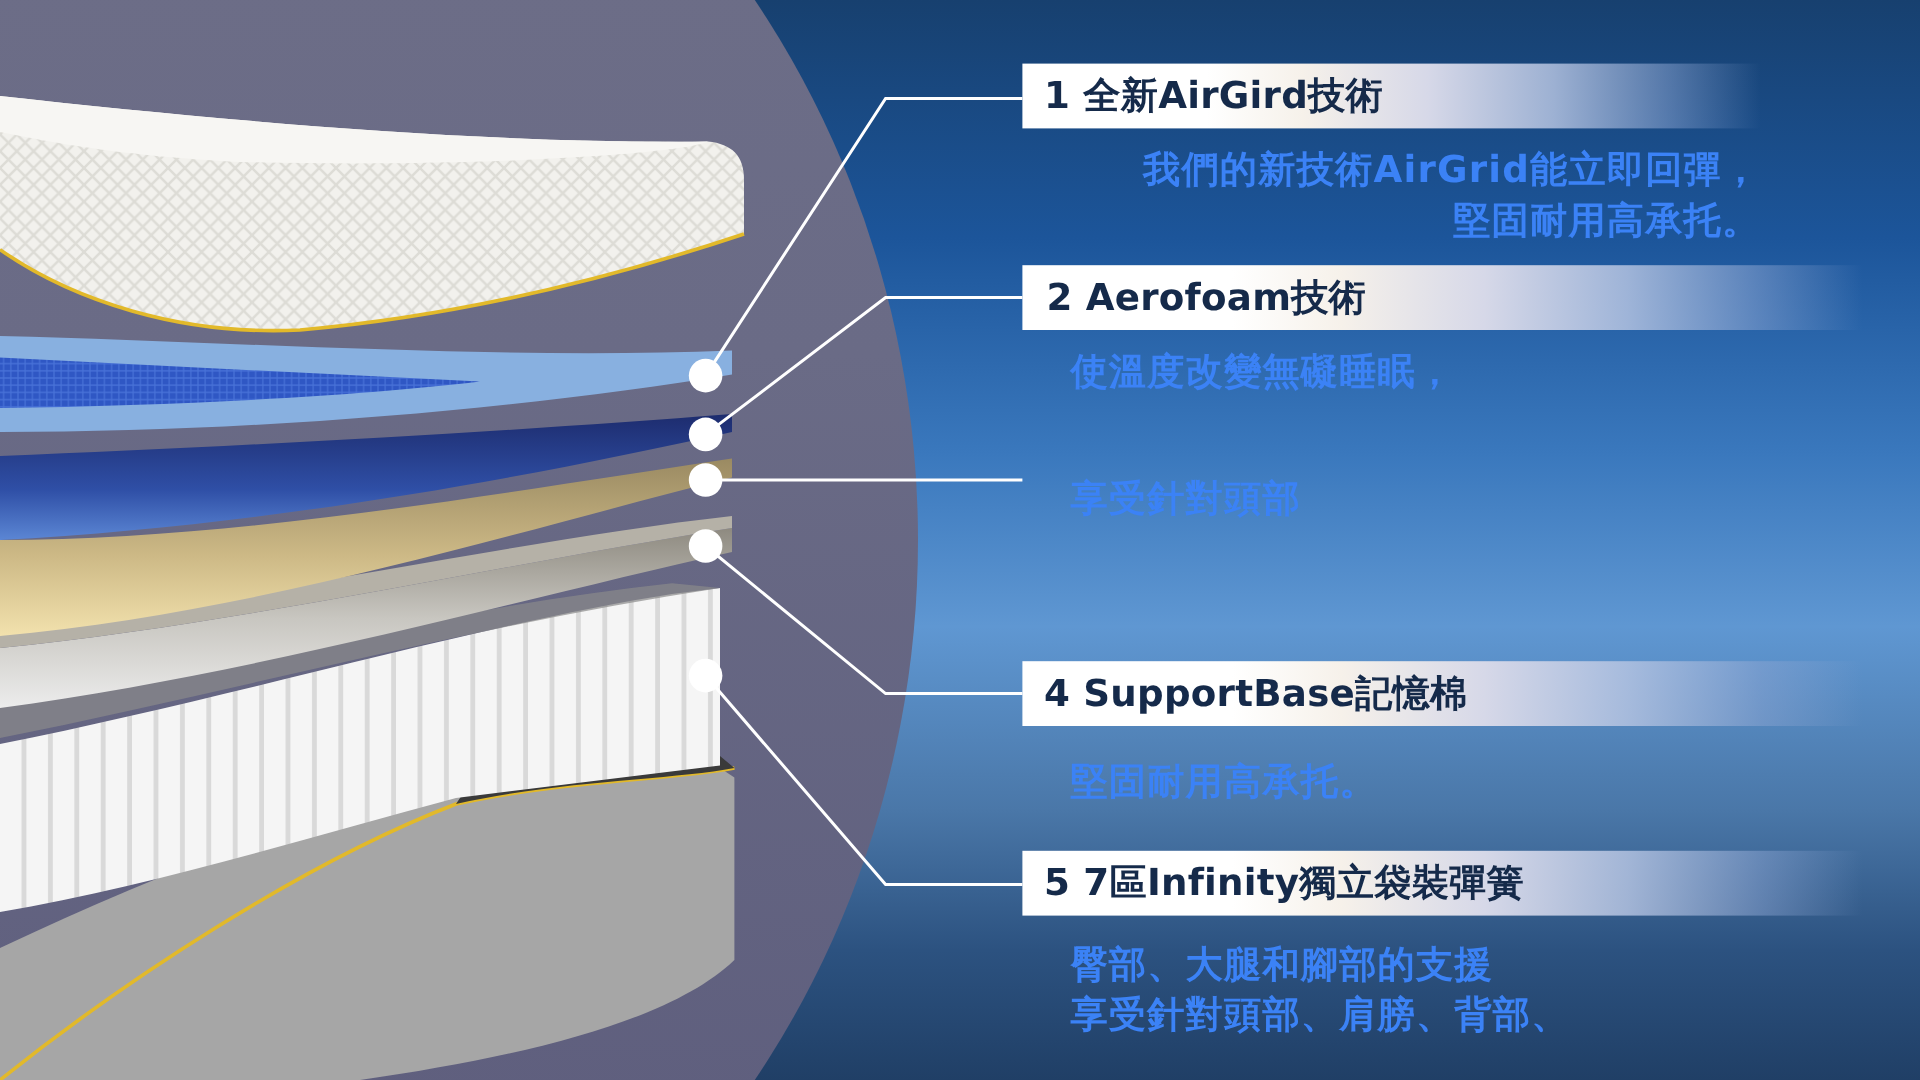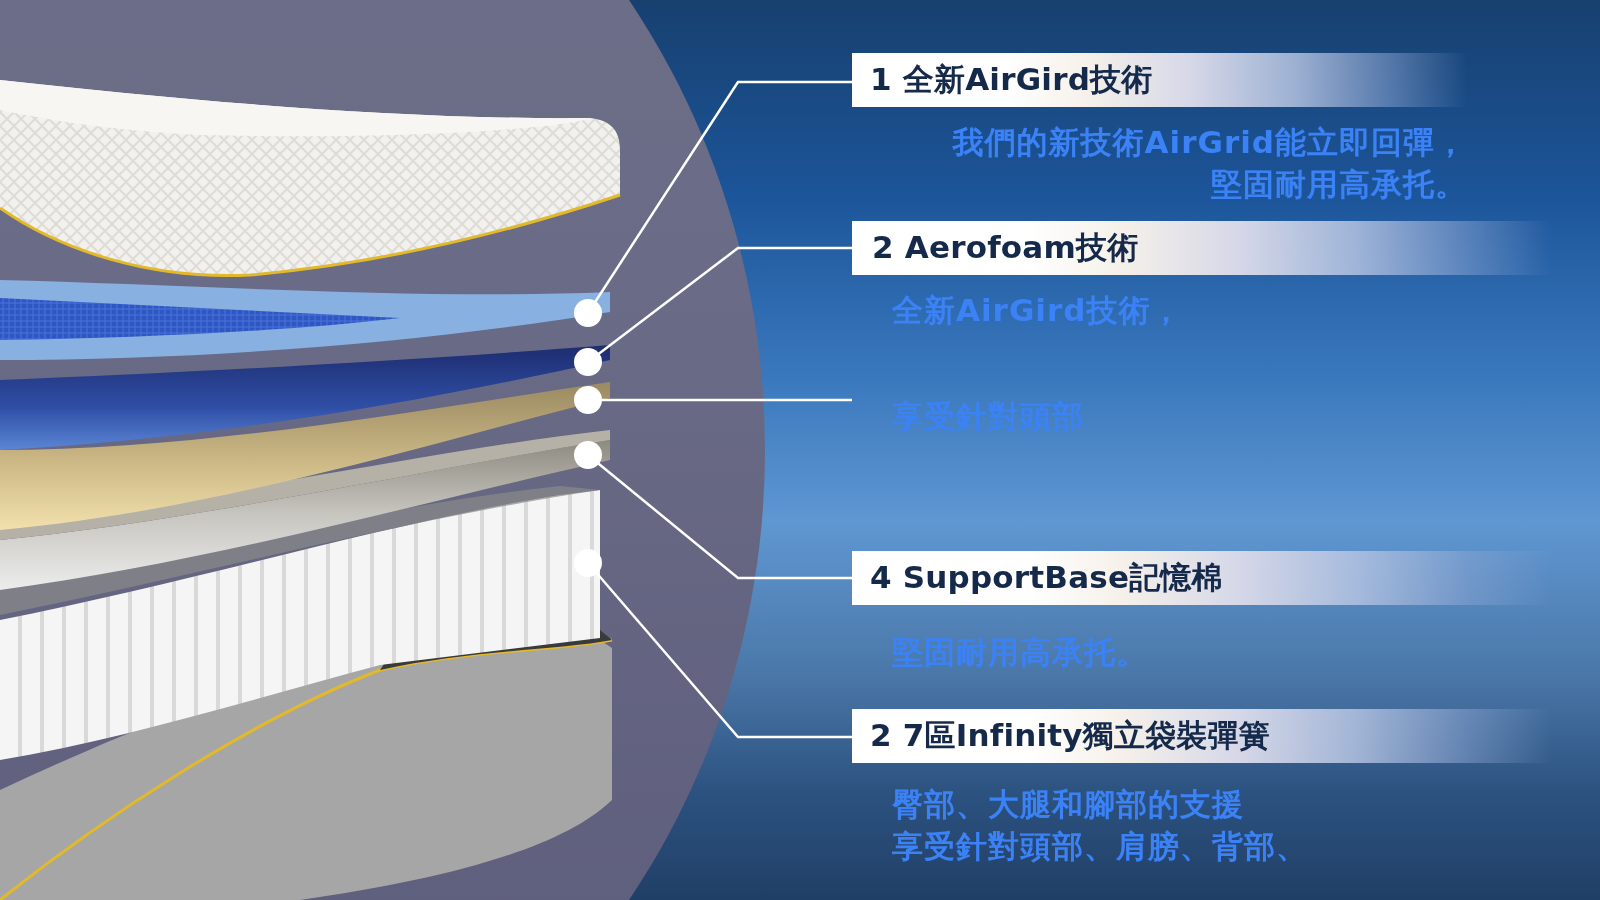--- a/index.html
+++ b/index.html
@@ -145,38 +145,38 @@
     <div class="feature-title">1 全新AirGird技術</div>
     <div class="feature-desc">
       <div>我們的新技術AirGrid能立即回彈，</div>
       <div>堅固耐用高承托。</div>
     </div>
   </div>
 
   <div class="feature f2">
     <div class="feature-title">2 Aerofoam技術</div>
     <div class="feature-desc">
-      <div>全新AirGird技術，</div>
+      <div>使溫度改變無礙睡眠，</div>
     </div>
   </div>
 
   <div class="feature f3">
     <div class="feature-desc">
       <div>享受針對頭部</div>
     </div>
   </div>
 
   <div class="feature f4">
     <div class="feature-title">4 SupportBase記憶棉</div>
     <div class="feature-desc">
       <div>堅固耐用高承托。</div>
     </div>
   </div>
 
   <div class="feature f5">
-    <div class="feature-title">2 7區Infinity獨立袋裝彈簧</div>
+    <div class="feature-title">5 7區Infinity獨立袋裝彈簧</div>
     <div class="feature-desc">
       <div>臀部、大腿和腳部的支援</div>
       <div>享受針對頭部、肩膀、背部、</div>
     </div>
   </div>
 
 </div>
 
 </body></html>

